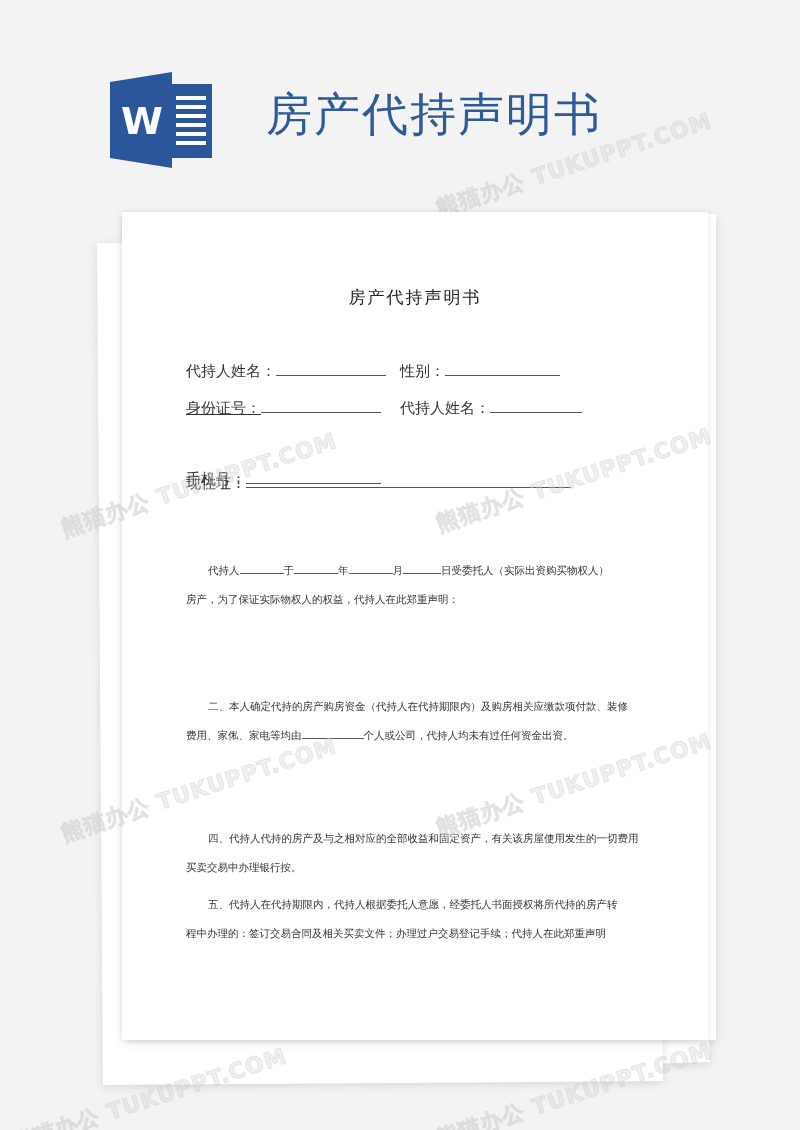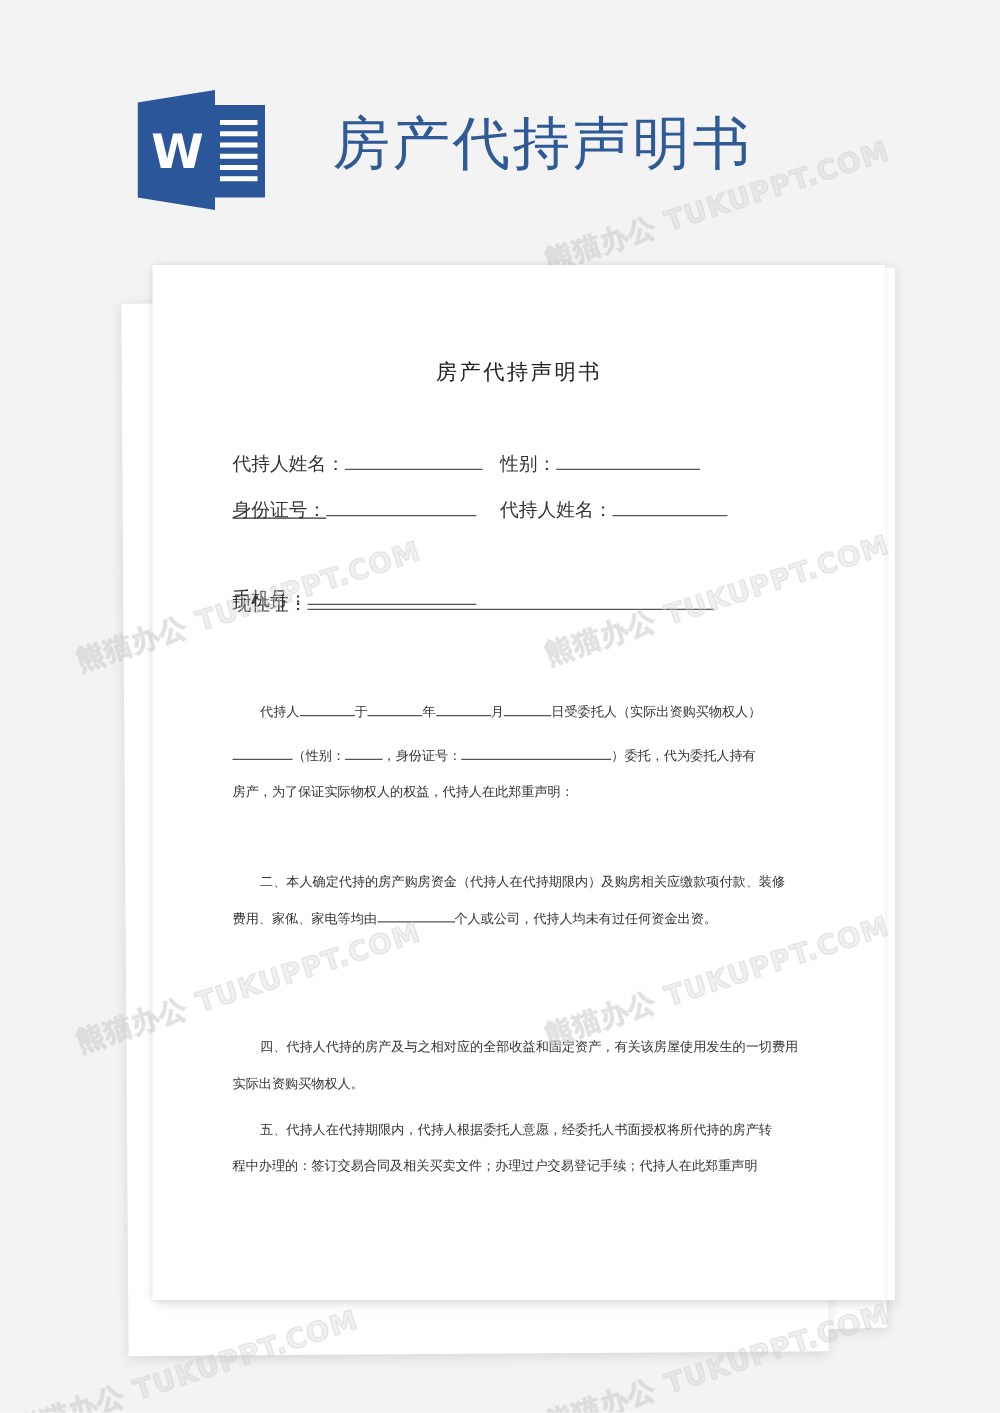--- a/index.html
+++ b/index.html
@@ -90,38 +90,35 @@
   </div>
 
   <div class="field" style="left:64px; top:258px;">
     <span>手机号：</span><span class="blank" style="width:135px;"></span>
   </div>
 
   <div class="para" style="top:324px;margin-top:20px;">
     <div class="line indent">
       <span>代持人</span><span class="blank" style="width:44px;"></span><span>于</span><span class="blank" style="width:44px;"></span><span>年</span><span class="blank" style="width:44px;"></span><span>月</span><span class="blank" style="width:38px;"></span><span>日受委托人（实际出资购买物权人）</span>
     </div>
-    <div class="line" style="margin-top:6px;">
-      <span class="blank" style="width:48px;"></span><span>（性别：</span><span class="blank" style="width:30px;"></span><span>，身份证号：</span><span class="blank" style="width:120px;"></span><span>）委托，代为委托人持有</span>
-    </div>
     <div class="line">房产，为了保证实际物权人的权益，代持人在此郑重声明：</div>
   </div>
 
 
   <div class="para" style="top:480px;">
     <div class="line indent">二、本人确定代持的房产购房资金（代持人在代持期限内）及购房相关应缴款项付款、装修</div>
     <div class="line">
       <span>费用、家俬、家电等均由</span><span class="blank" style="width:62px;"></span><span>个人或公司，代持人均未有过任何资金出资。</span>
     </div>
   </div>
 
 
   <div class="para" style="top:612px;">
     <div class="line indent">四、代持人代持的房产及与之相对应的全部收益和固定资产，有关该房屋使用发生的一切费用</div>
-    <div class="line">实际出资购买物权人。</div>
+    <div class="line">买卖交易中办理银行按。</div>
   </div>
 
   <div class="para" style="top:678px;">
     <div class="line indent">五、代持人在代持期限内，代持人根据委托人意愿，经委托人书面授权将所代持的房产转</div>
     <div class="line">程中办理的：签订交易合同及相关买卖文件；办理过户交易登记手续；代持人在此郑重声明</div>
   </div>
 </div>
 
 <div class="wm" style="left:55px; top:470px;">熊猫办公 TUKUPPT.COM</div>
 <div class="wm" style="left:430px; top:465px;">熊猫办公 TUKUPPT.COM</div>

